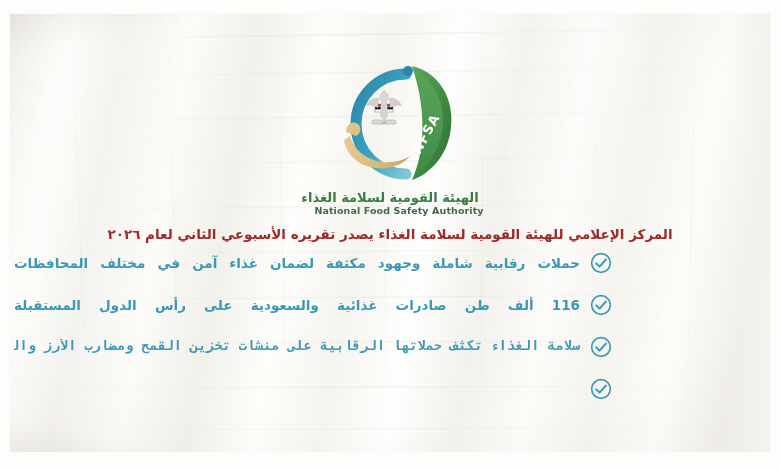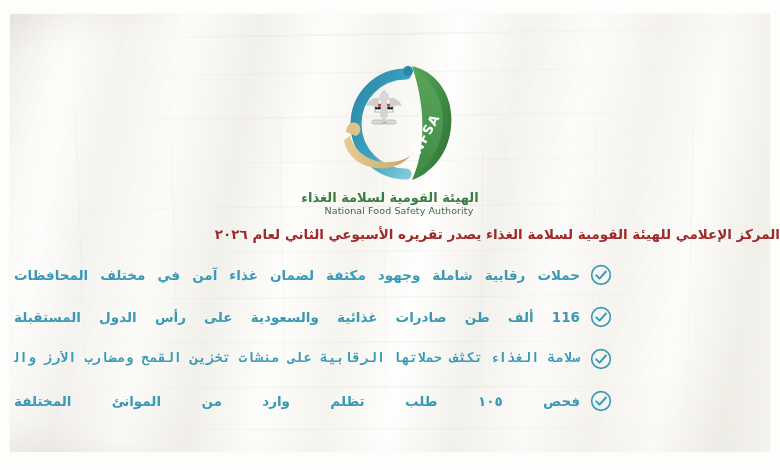--- a/index.html
+++ b/index.html
@@ -97,45 +97,45 @@
     font-size: 13px;
     letter-spacing: 0.6px;
     color: #3a7d44;
     font-weight: bold;
     direction: rtl;
   }
   .logo-en {
     font-size: 9.5px;
     letter-spacing: 0.1px;
     color: #3d6b46;
-    font-weight: normal;
+    font-weight: bold;
     margin-top: 1px;
     padding-left: 18px;
   }
 
   
   .headline {
     position: absolute;
     left: 0;
     top: 226px;
     width: 780px;
-    text-align: right;
+    text-align: center;
     direction: rtl;
     font-size: 13.5px;
     font-weight: bold;
     color: #9e2a2b;
     letter-spacing: 0px;
     white-space: nowrap;
   }
 
   
   .bullets {
     position: absolute;
     left: 0;
-    top: 254px;
+    top: 242px;
     width: 624px;
     direction: rtl;
   }
   .bullet-row {
     position: relative;
     height: 42px;
     display: flex;
     flex-direction: row;
     align-items: center;
     padding-right: 12px;
@@ -322,18 +322,17 @@
         <path d="M6.8 12.4 L10.4 16 L17.4 8.2" fill="none" stroke="#3a9ab5" stroke-width="2.1" stroke-linecap="round" stroke-linejoin="round"></path>
       </svg>
       <div class="bullet-text t3">سلامة الغذاء تكثف حملاتها الرقابية على منشآت تخزين القمح ومضارب الأرز والمخابز</div>
     </div>
 
     <div class="bullet-row">
       <svg class="check-icon" viewBox="0 0 24 24">
         <circle cx="12" cy="12" r="10.2" fill="none" stroke="#3a9ab5" stroke-width="1.8"></circle>
         <path d="M6.8 12.4 L10.4 16 L17.4 8.2" fill="none" stroke="#3a9ab5" stroke-width="2.1" stroke-linecap="round" stroke-linejoin="round"></path>
       </svg>
-      <div class="bullet-text t4">فحص ١٠٥ طلب تظلم وارد من الموانئ المختلفة</div>
     </div>
 
   </div>
 
 </div>
 
 </body></html>

